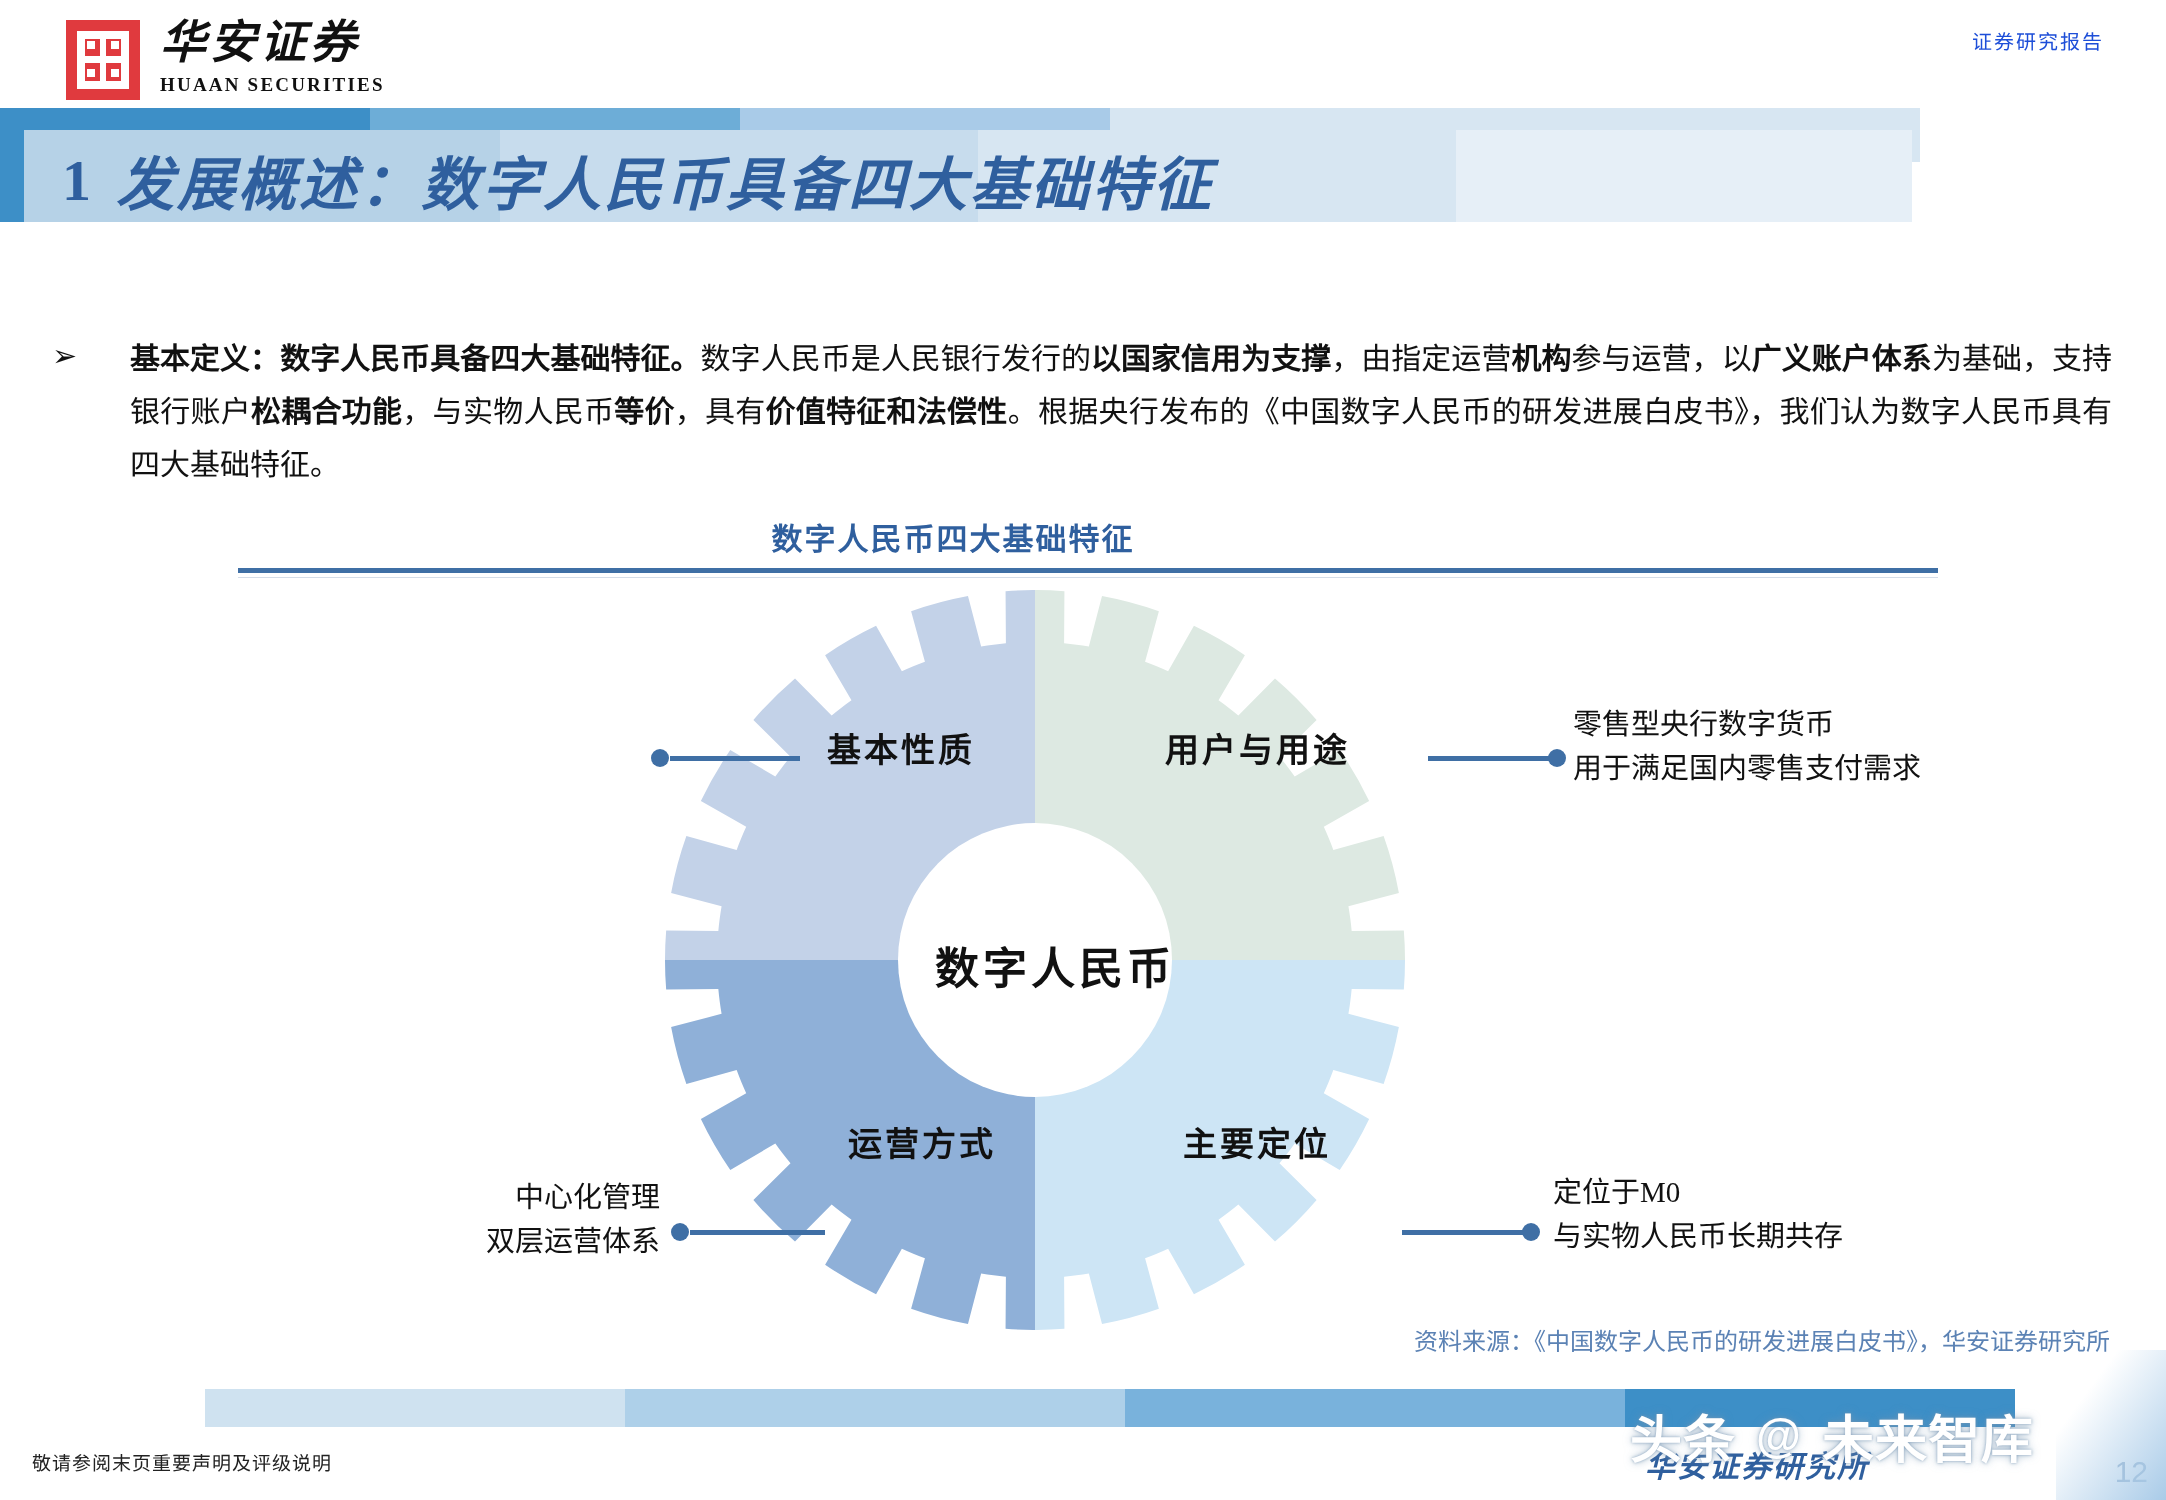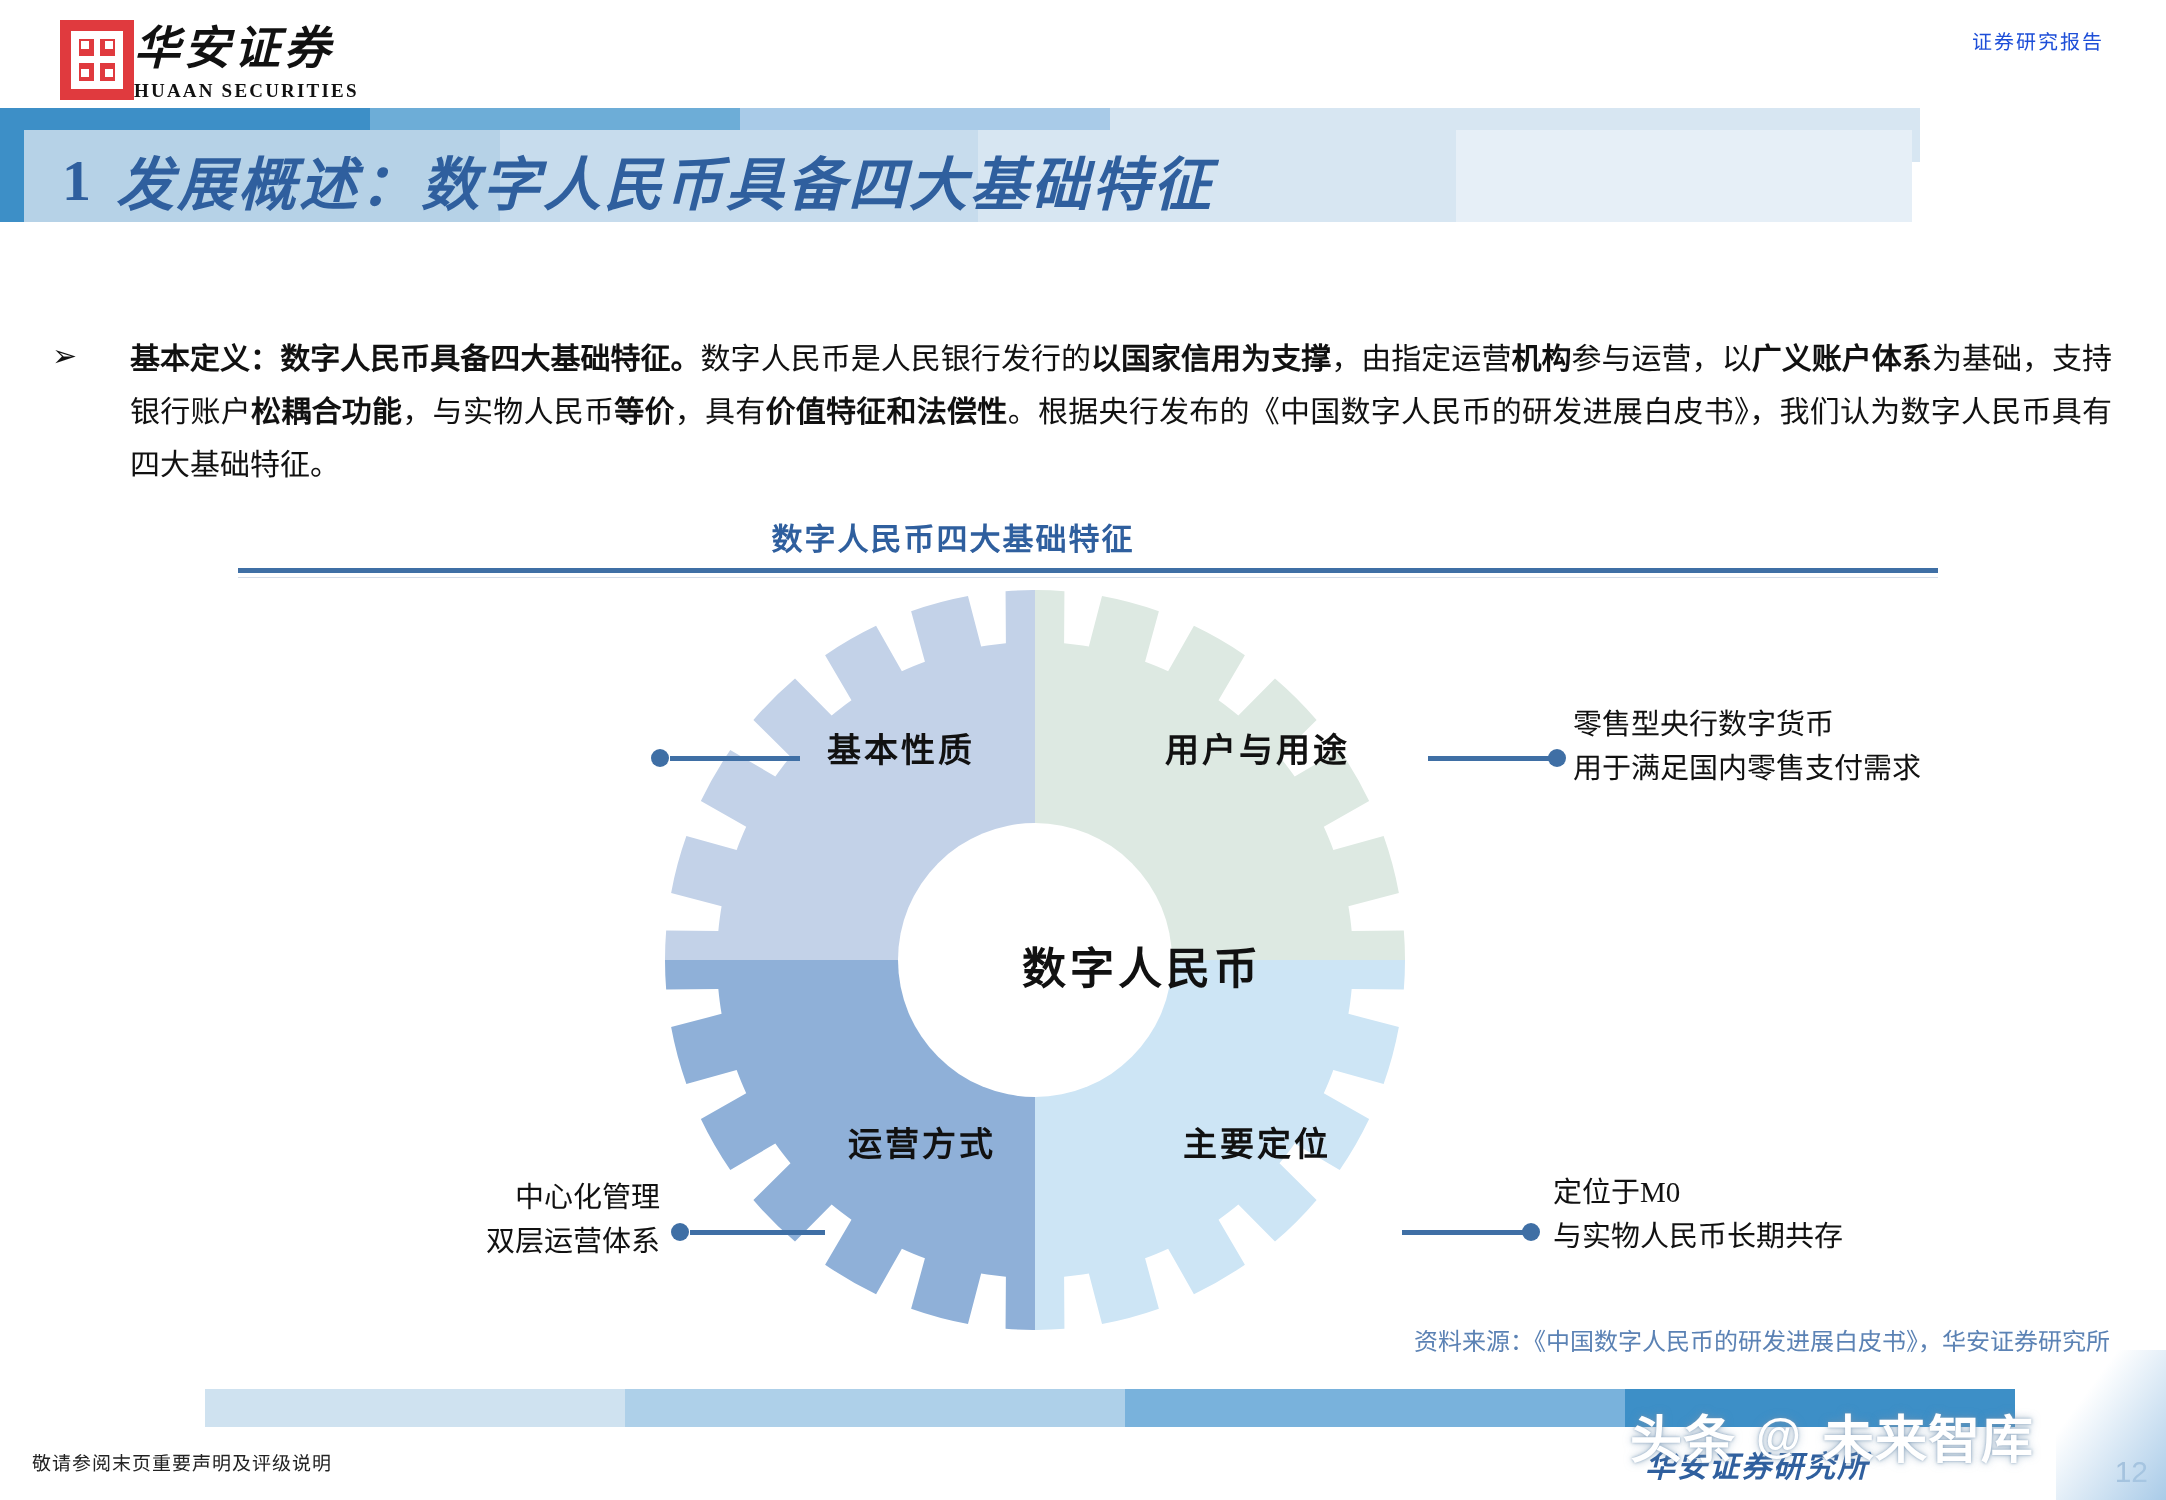--- a/index.html
+++ b/index.html
@@ -10,21 +10,21 @@
     position:relative;overflow:hidden;
   }
   .page{position:absolute;inset:0;}
 
   
   .hdr-report{
     position:absolute;top:26px;right:62px;
     font-size:20px;color:#1d4ed8;letter-spacing:2px;
     font-family:Liberation Serif, serif;
   }
-  .logo-wrap{position:absolute;left:60px;top:20px;display:flex;align-items:flex-end;}
+  .logo-wrap{position:absolute;left:66px;top:20px;display:flex;align-items:flex-start;gap:20px;}
   .logo-mark{width:74px;height:80px;background:#e03a3e;position:relative;display:block;}
   .logo-mark i{position:absolute;background:#ffffff;display:block;}
   .lm-b1{left:11px;top:11px;width:52px;height:8px;}
   .lm-b2{left:11px;top:11px;width:8px;height:58px;}
   .lm-b3{left:55px;top:11px;width:8px;height:58px;}
   .lm-b4{left:11px;top:61px;width:52px;height:8px;}
   .lm-mid{left:11px;top:36px;width:52px;height:7px;}
   .lm-v{left:34px;top:11px;width:6px;height:58px;}
   .lm-d1{left:21px;top:21px;width:8px;height:8px;}
   .lm-d2{left:45px;top:21px;width:8px;height:8px;}
@@ -72,21 +72,21 @@
   .gear-wrap svg{display:block;}
   .quad-label{
     position:absolute;font-size:34px;font-weight:700;color:#111;letter-spacing:3px;
     font-family:"Liberation Serif",serif;white-space:nowrap;
   }
   .ql-tl{left:827px;top:723px;}
   .ql-tr{left:1165px;top:723px;}
   .ql-bl{left:848px;top:1117px;}
   .ql-br{left:1183px;top:1117px;}
   .core-text{
-    position:absolute;left:1022px;top:933px;font-size:44px;font-weight:700;color:#111;
+    position:absolute;left:935px;top:933px;font-size:44px;font-weight:700;color:#111;
     letter-spacing:4px;font-family:"Liberation Serif",serif;white-space:nowrap;
   }
 
   
   .callout{position:absolute;font-size:29px;line-height:44px;color:#111;white-space:nowrap;
            font-family:"Liberation Serif",serif;}
   .co-tl{left:60px;top:698px;text-align:right;width:580px;}
   .co-tr{left:1573px;top:702px;text-align:left;}
   .co-bl{left:120px;top:1175px;text-align:right;width:540px;}
   .co-br{left:1553px;top:1170px;text-align:left;}

